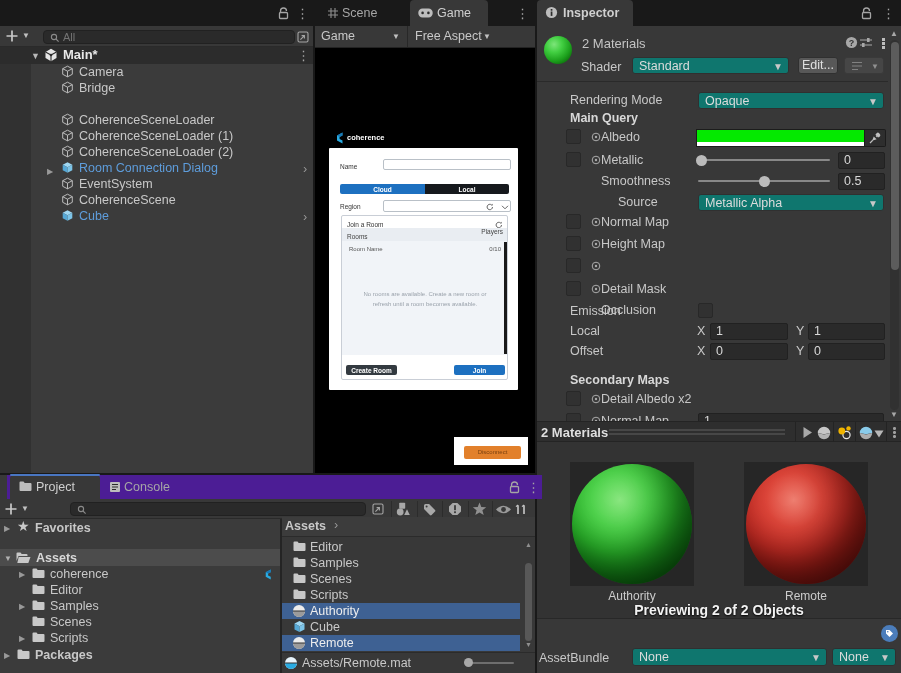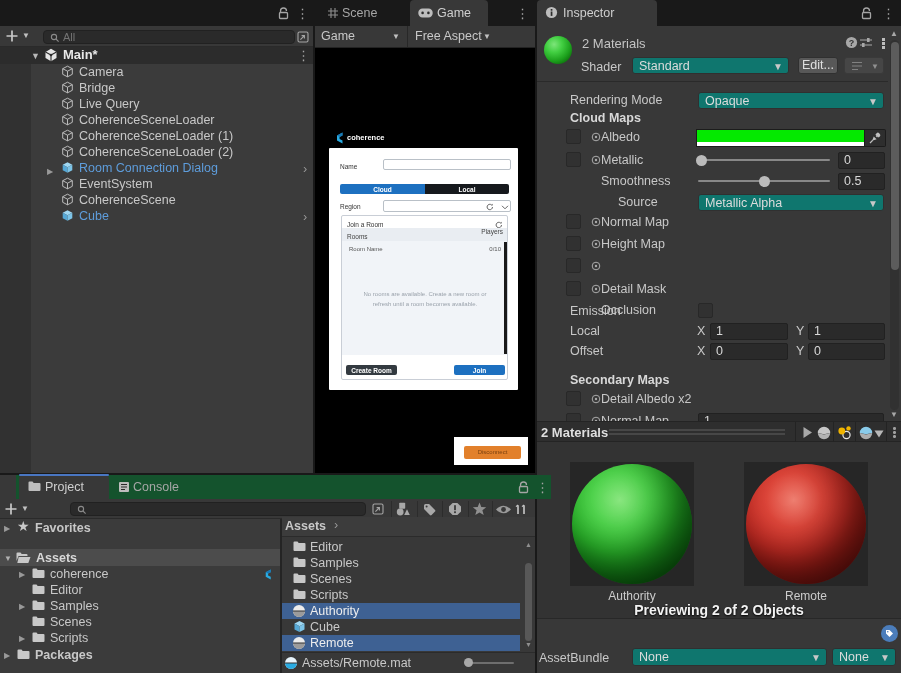--- a/index.html
+++ b/index.html
@@ -29,21 +29,21 @@
 #game-tabbar { position:absolute; left:0; top:0; width:220px; height:26px; background:#191919; }
 #game-toolbar { position:absolute; left:0; top:26px; width:220px; height:22px; background:#383838; border-bottom:1px solid #232323; }
 #game-content { position:absolute; left:0; top:48px; width:220px; height:425px; background:#000; overflow:hidden; }
 
 
 #insp { left:537px; top:0; width:364px; height:673px; background:#383838; }
 #insp-tabbar { position:absolute; left:0; top:0; width:364px; height:26px; background:#191919; }
 
 
 #proj { left:0; top:475px; width:535px; height:198px; background:#383838; }
-#proj-tabbar { position:absolute; left:16px; top:0; width:535px; height:24px; background:#14532d; }
+#proj-tabbar { position:absolute; left:7px; top:0; width:535px; height:24px; background:#4c1d95; }
 .ddrop { background:#0f766e; border:1px solid #303030; border-radius:3px; color:#DCDCDC; }
 .ddrop span { position:absolute; left:6px; top:1px; line-height:15px; }
 .ddrop i { position:absolute; right:5px; top:3px; font-style:normal; font-size:10px; color:#C8C8C8; }
 .plabel { position:absolute; color:#C8C8C8; }
 .pbold { font-weight:bold; color:#D8D8D8; }
 .chk { position:absolute; width:15px; height:15px; background:#313131; border:1px solid #282828; border-radius:2px; }
 .nfield { position:absolute; background:#2A2A2A; border:1px solid #212121; border-radius:2px; color:#D8D8D8; padding-left:5px; line-height:15px; }
 .strack { position:absolute; height:2px; background:#888888; border-radius:1px; }
 .sknob { position:absolute; width:11px; height:11px; border-radius:50%; background:#BBBBBB; }
 .prow { position:absolute; left:0; width:281px; height:16px; color:#C8C8C8; }
@@ -105,29 +105,20 @@
         </div>
       <div class="hrow" style="top:16px;">
           <svg class="icon" width="13" height="13" viewBox="0 0 13 13" style="position:absolute;left:61px;top:1px;">
             <g stroke="#C8C8C8" stroke-width="0.9" fill="none">
               <path d="M6.5 1.2 L11.3 3.7 L11.3 9.3 L6.5 11.8 L1.7 9.3 L1.7 3.7 Z"></path>
               <path d="M1.7 3.7 L6.5 6.2 L11.3 3.7 M6.5 6.2 L6.5 11.8"></path>
             </g>
           </svg>
           <span class="lbl">Bridge</span>
         </div>
-      <div class="hrow" style="top:32px;">
-          <svg class="icon" width="13" height="13" viewBox="0 0 13 13" style="position:absolute;left:61px;top:1px;">
-            <g stroke="#C8C8C8" stroke-width="0.9" fill="none">
-              <path d="M6.5 1.2 L11.3 3.7 L11.3 9.3 L6.5 11.8 L1.7 9.3 L1.7 3.7 Z"></path>
-              <path d="M1.7 3.7 L6.5 6.2 L11.3 3.7 M6.5 6.2 L6.5 11.8"></path>
-            </g>
-          </svg>
-          <span class="lbl">Live Query</span>
-        </div>
       <div class="hrow" style="top:48px;padding-left:7px;">
           <svg class="icon" width="13" height="13" viewBox="0 0 13 13" style="position:absolute;left:61px;top:1px;">
             <g stroke="#C8C8C8" stroke-width="0.9" fill="none">
               <path d="M6.5 1.2 L11.3 3.7 L11.3 9.3 L6.5 11.8 L1.7 9.3 L1.7 3.7 Z"></path>
               <path d="M1.7 3.7 L6.5 6.2 L11.3 3.7 M6.5 6.2 L6.5 11.8"></path>
             </g>
           </svg>
           <span class="lbl">CoherenceSceneLoader</span>
         </div>
       <div class="hrow" style="top:64px;">
@@ -274,21 +265,21 @@
 
       <div style="position:absolute;left:139px;top:389px;width:74px;height:28px;background:#fff;">
         <div style="position:absolute;left:10px;top:9px;width:57px;height:13px;background:#E2802B;border-radius:2px;">
             <span style="position:absolute;left:0;right:0;top:3px;text-align:center;color:#7a4010;font-size:6px;">Disconnect</span>
           </div>
       </div>
     </div>
   </div>
   <div id="insp" class="abs">
     <div id="insp-tabbar">
-      <div class="tab-active" style="position:absolute;left:0;top:0;width:120px;height:26px;">
+      <div class="tab-active" style="position:absolute;left:0;top:0;width:96px;height:26px;font-weight:bold;">
         <svg width="13" height="13" viewBox="0 0 13 13" style="position:absolute;left:8px;top:6px;">
             <circle cx="6.5" cy="6.5" r="5.6" fill="#BDBDBD"></circle>
             <rect x="5.7" y="5.5" width="1.7" height="4.4" fill="#2b2b2b"></rect>
             <rect x="5.7" y="3" width="1.7" height="1.7" fill="#2b2b2b"></rect>
           </svg>
         <span style="position:absolute;left:26px;top:6px;color:#CFCFCF;">Inspector</span>
       </div>
       <svg width="12" height="13" viewBox="0 0 12 13" style="position:absolute;left:324px;top:7px;">
           <path d="M2.5 5.5 V4 a3 3 0 0 1 6 0" stroke="#A5A5A5" stroke-width="1.3" fill="none"></path>
           <rect x="1.5" y="5.5" width="8" height="6" rx="1" stroke="#A5A5A5" stroke-width="1.3" fill="none"></rect>
@@ -326,21 +317,21 @@
         <span style="position:absolute;right:4px;top:4px;font-size:8px;color:#909090;">▼</span>
       </div>
     </div>
 
     <div id="insp-props" style="position:absolute;left:0;top:83px;width:356px;height:338px;background:#383838;overflow:hidden;">
       <span class="plabel" style="left:33px;top:10px;">Rendering Mode</span>
       <div class="ddrop" style="position:absolute;left:161px;top:9px;width:186px;height:17px;">
           <span>Opaque</span>
           <i>▼</i>
         </div>
-      <span class="plabel pbold" style="left:33px;top:28px;">Cloud Maps</span>
+      <span class="plabel pbold" style="left:33px;top:28px;">Main Query</span>
       <div class="chk" style="left:29px;top:46px;"></div>
       <svg width="10" height="10" viewBox="0 0 10 10" style="position:absolute;left:54px;top:49px;">
           <circle cx="5" cy="5" r="3.8" stroke="#ABABAB" stroke-width="1" fill="none"></circle>
           <circle cx="5" cy="5" r="1.2" fill="#ABABAB"></circle>
         </svg>
       <span class="plabel" style="left:64px;top:47px;">Albedo</span>
       <div style="position:absolute;left:159px;top:46px;width:169px;height:18px;background:#04e900;border:1px solid #1c1c1c;">
         <div style="position:absolute;left:0;bottom:0;width:100%;height:4px;background:#fff;"></div>
       </div>
       <div style="position:absolute;left:328px;top:46px;width:21px;height:18px;background:#2E2E2E;border:1px solid #1c1c1c;border-left:none;border-radius:0 2px 2px 0;"></div>

